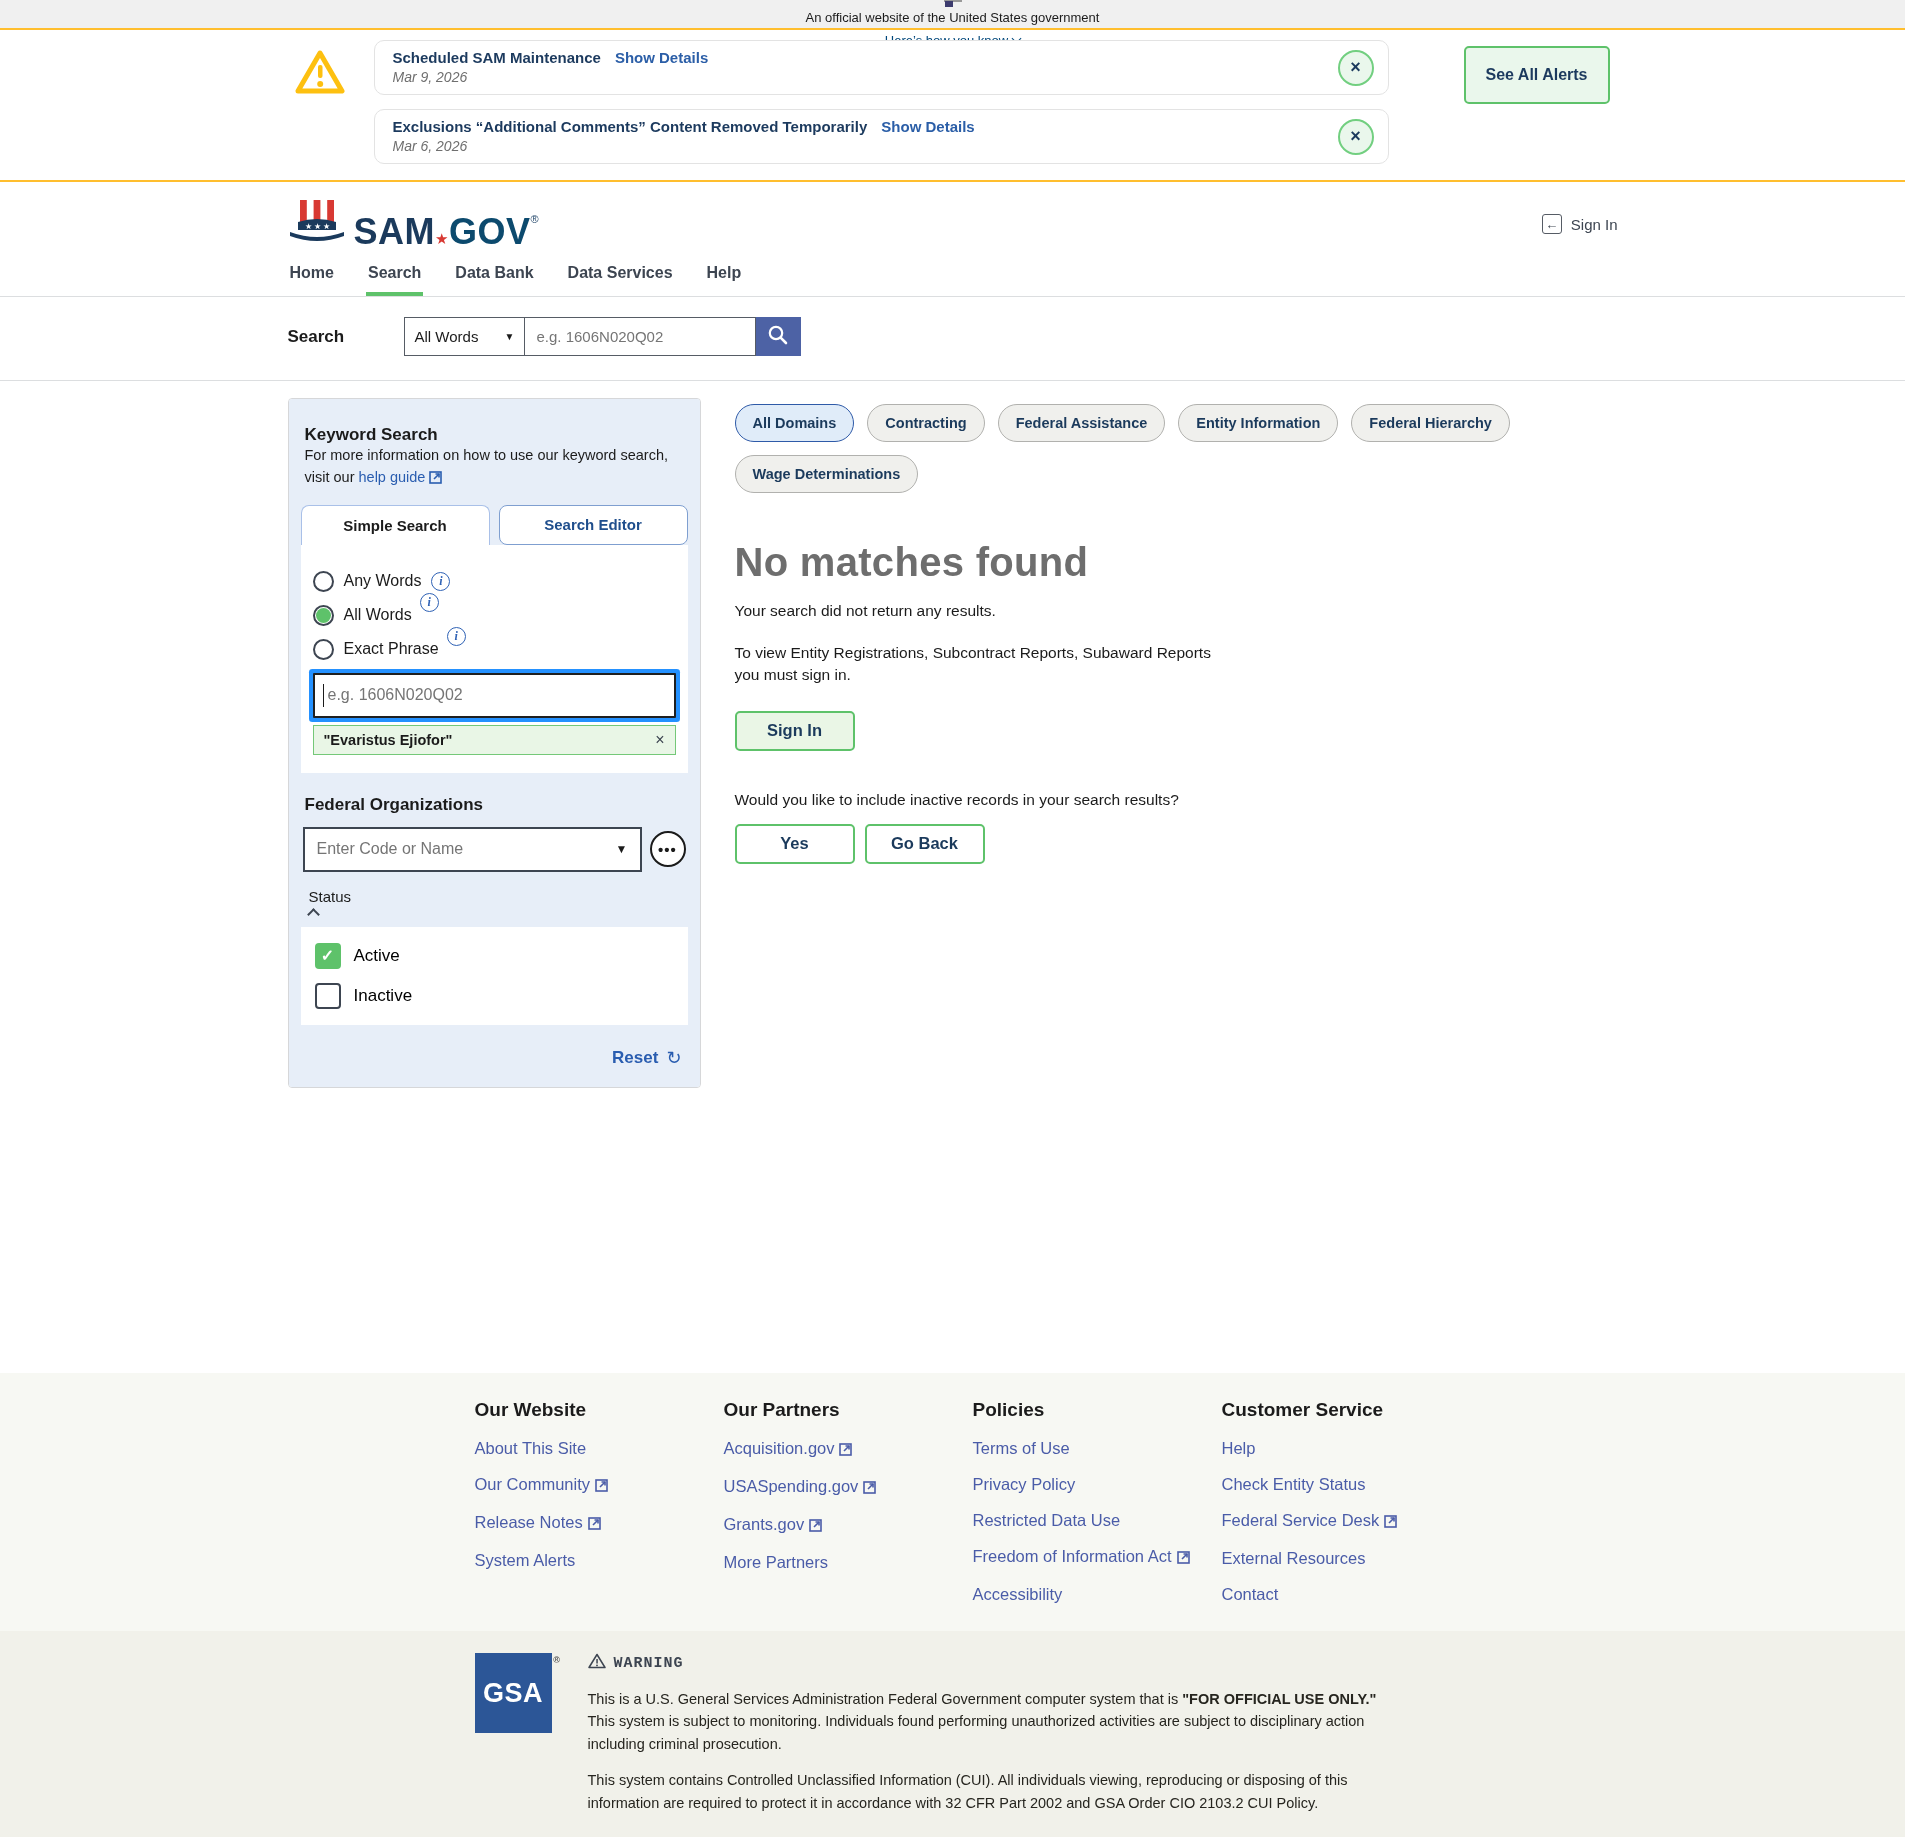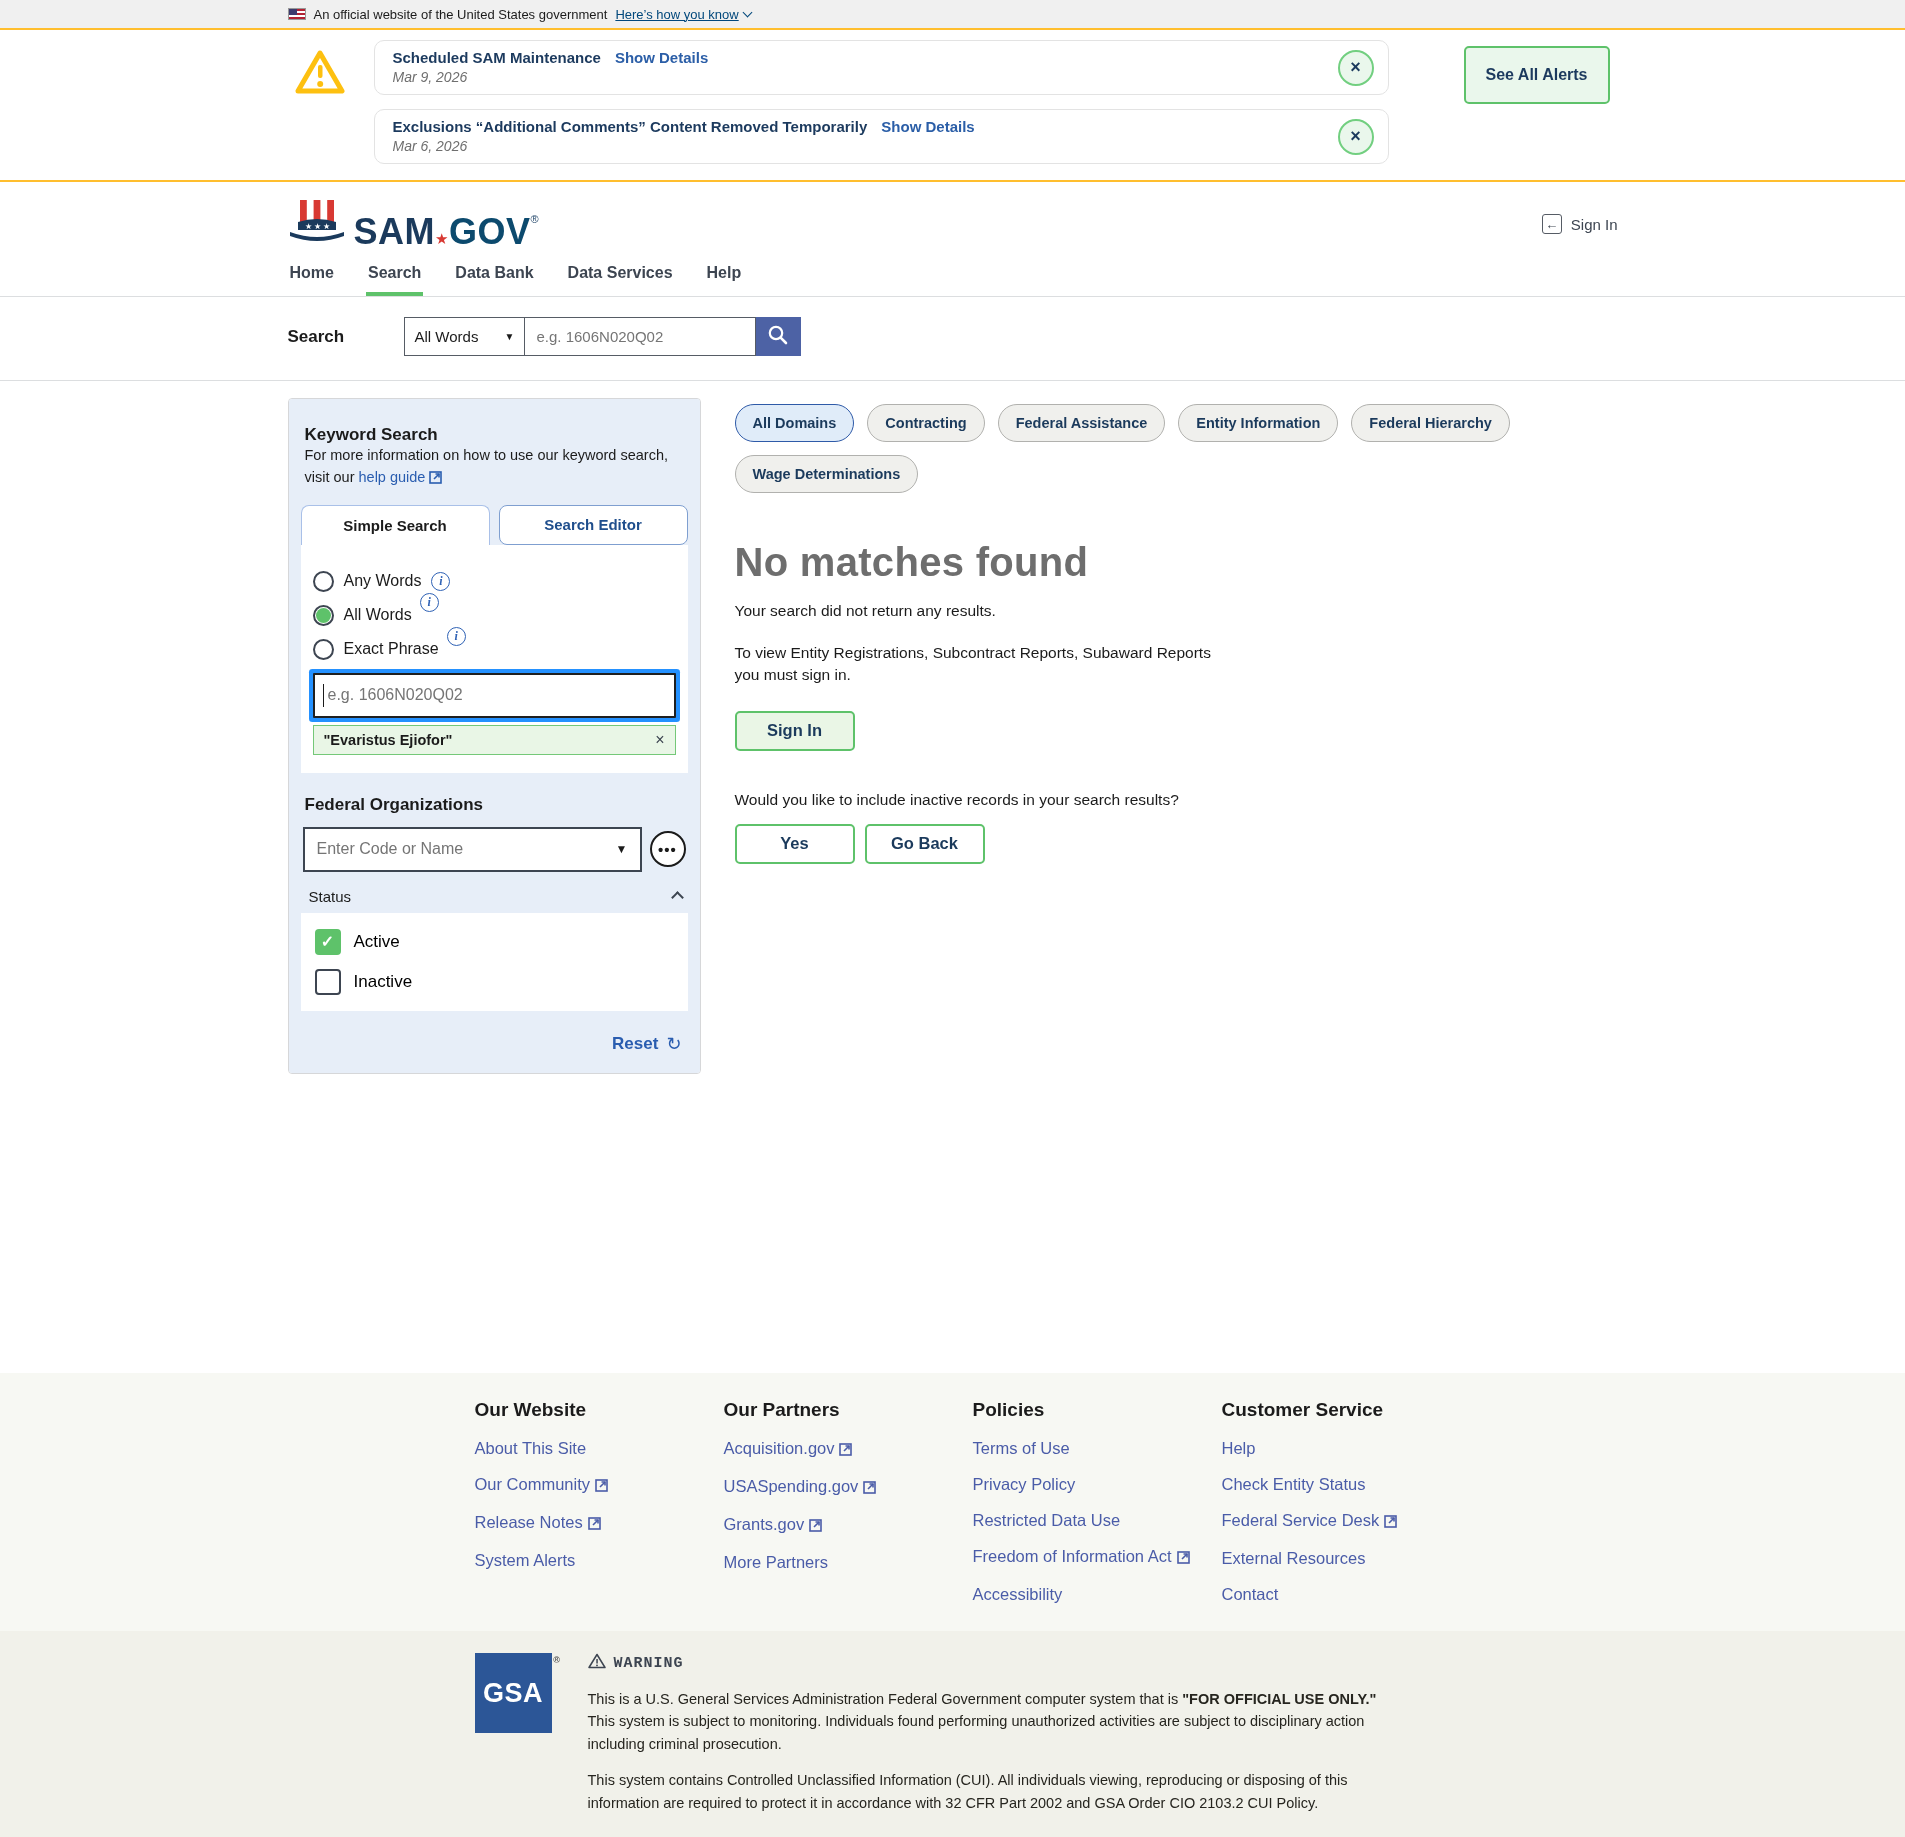--- a/index.html
+++ b/index.html
@@ -2,21 +2,21 @@
 <html><head>
 <meta charset="utf-8">
 <style>
   * { margin:0; padding:0; box-sizing:border-box; }
   body { font-family:"Liberation Sans", sans-serif; background:#fff; color:#1b1b1b; }
   .page { width:1905px; margin:0 auto; background:#fff; }
   .container { width:1330px; margin:0 auto; }
 
   
   .gov-banner { background:#f0f0f0; border-bottom:2px solid #ffbe2e; }
-  .gov-banner-inner { display:flex; align-items:center; gap:8px; height:28px; font-size:13px; color:#1b1b1b; }
+  .gov-banner-inner { display:flex; align-items:center; gap:8px; height:28px; font-size:13px; color:#1b1b1b;flex-direction:column; }
   .flag { width:18px; height:12px; display:inline-block; position:relative; background:repeating-linear-gradient(#b22234 0 2px, #fff 2px 4px); border:0.5px solid #999; }
   .flag:before { content:""; position:absolute; left:0; top:0; width:8px; height:6px; background:#3c3b6e; }
   .howknow { color:#00477b; text-decoration:underline; cursor:pointer; display:inline-flex; align-items:center; gap:5px; }
   .chev-down { width:7px; height:7px; border-right:1.5px solid #00477b; border-bottom:1.5px solid #00477b; transform:rotate(45deg); margin-top:-4px; }
 
   
   .alerts { background:#fff; border-bottom:2px solid #ffbe2e; padding:10px 0 16px; }
   .alerts-inner { display:flex; align-items:flex-start; }
   .warn-tri { margin:8px 28px 0 6px; flex:0 0 auto; }
   .alert-cards { width:1015px; display:flex; flex-direction:column; gap:14px; }
@@ -88,21 +88,21 @@
   .kw-tag { margin-top:7px; background:#e9f6e6; border:1px solid #74c878; height:30px; display:flex; align-items:center; justify-content:space-between; padding:0 10px; }
   .kw-tag-text { font-size:14.5px; font-weight:bold; color:#1b1b1b; }
   .kw-tag-x { font-size:16px; color:#3d4551; cursor:pointer; }
   .org-heading { font-size:17px; font-weight:bold; color:#1b1b1b; padding:0 4px; margin-top:22px; }
   .org-row { display:flex; align-items:center; gap:8px; margin-top:12px; padding:0 2px; }
   .org-select { position:relative; flex:1; height:45px; border:2px solid #3d4551; background:#fff; display:flex; align-items:center; }
   .org-input { border:none; outline:none; width:85%; padding:0 12px; font-size:16px; font-family:inherit; }
   .org-input::placeholder { color:#757575; }
   .org-select .tri { position:absolute; right:12px; font-size:12px; color:#1b1b1b; }
   .more-btn { width:36px; height:36px; border-radius:50%; background:#fff; border:2px solid #1b1b1b; font-size:15px; font-weight:bold; color:#1b1b1b; cursor:pointer; letter-spacing:1px; line-height:1; }
-  .status-row { display:flex; align-items:flex-start; justify-content:space-between; margin-top:16px; padding:0 6px 0 8px; }
+  .status-row { display:flex; align-items:flex-start; justify-content:space-between; margin-top:16px; padding:0 6px 0 8px;flex-direction:column; }
   .status-label { font-size:15px; color:#1b1b1b; }
   .chev-up { width:9px; height:9px; border-left:2px solid #3d4551; border-top:2px solid #3d4551; transform:rotate(45deg); margin-top:5px; cursor:pointer; }
   .status-box { background:#fff; margin-top:8px; padding:16px 14px; display:flex; flex-direction:column; gap:14px; }
   .cb-row { display:flex; align-items:center; gap:13px; cursor:pointer; }
   .cb { width:26px; height:26px; border-radius:4px; flex:0 0 auto; }
   .cb.checked { background:#5ec26a; color:#fff; display:flex; align-items:center; justify-content:center; font-size:16px; font-weight:bold; }
   .cb.unchecked { background:#fff; border:2px solid #3d4551; }
   .cb-label { font-size:17px; color:#000000; }
   .reset-row { display:flex; justify-content:flex-end; align-items:center; gap:8px; margin-top:22px; padding-right:6px; }
   .reset-link { font-size:17px; font-weight:bold; color:#2a5db0; cursor:pointer; }

